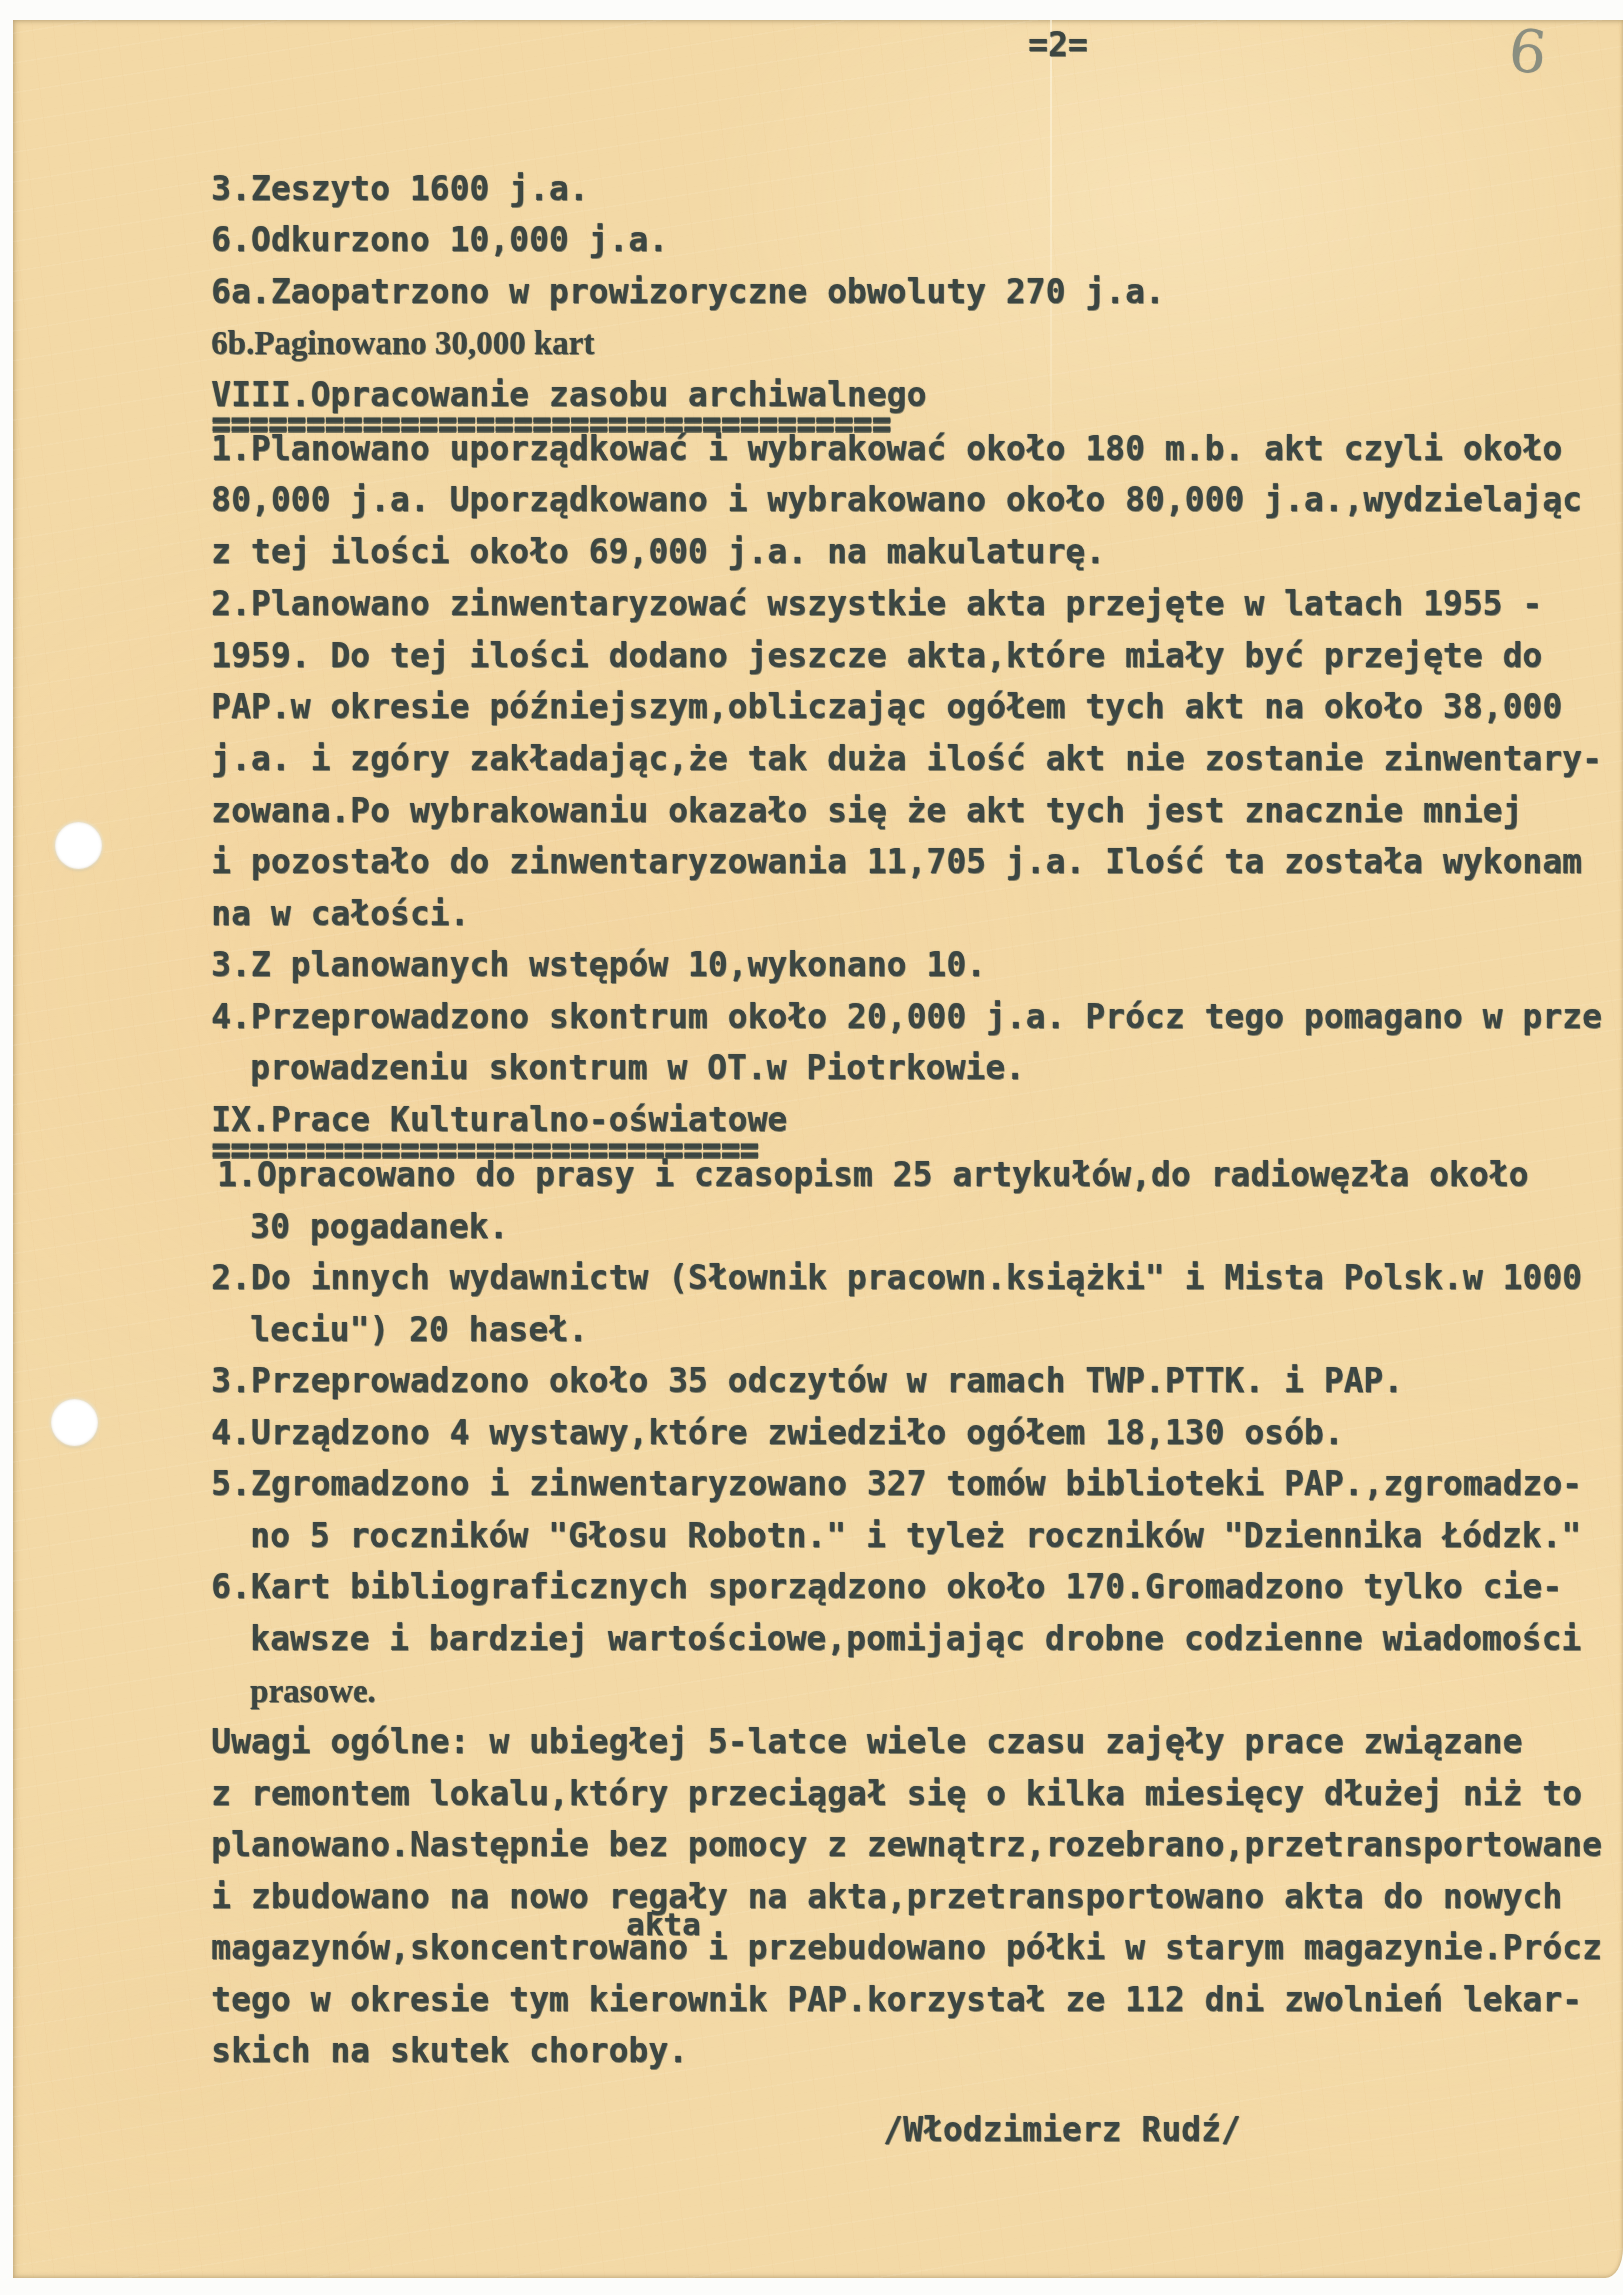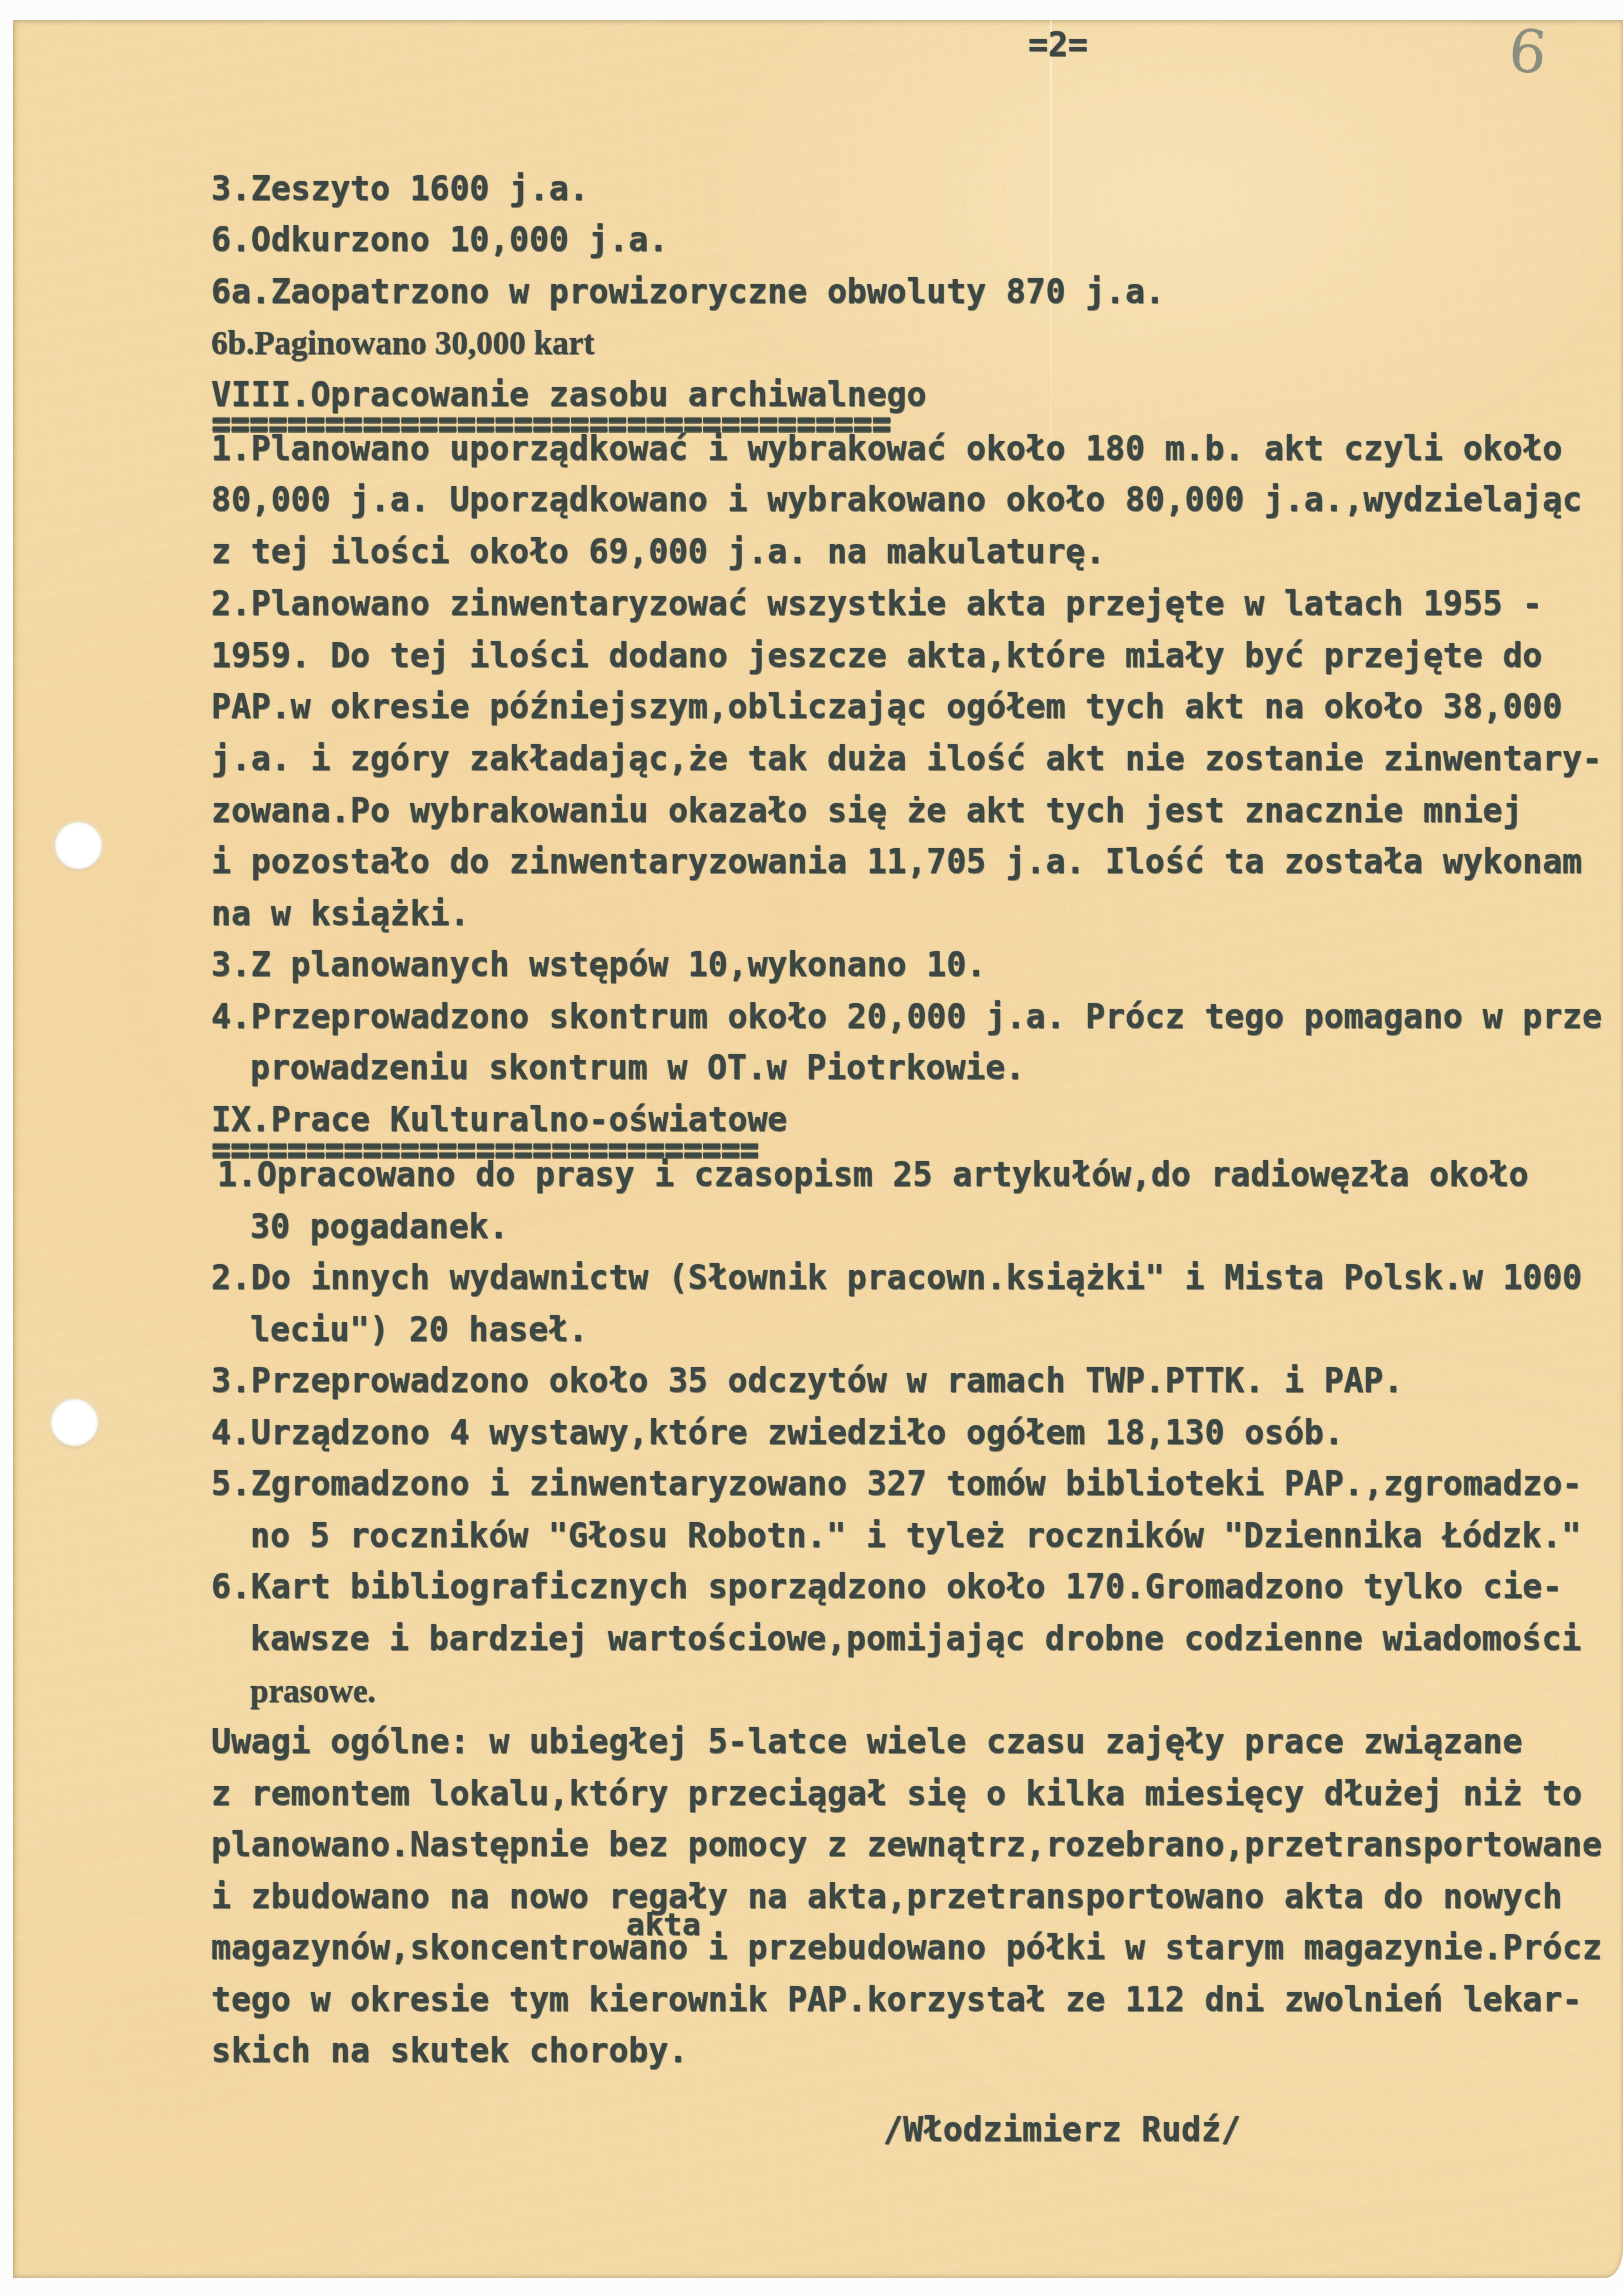--- a/index.html
+++ b/index.html
@@ -86,34 +86,34 @@
 </head>
 <body style="background: rgb(252, 252, 250);">
 
 <div class="scan">
   <div class="crease"></div>
   <div class="line pagenum">=2=</div>
   <div class="pencil">6</div>
   <div id="doc-lines">
       <div class="line" style="left: 198px; top: 150px;">3.Zeszyto 1600 j.a.</div>
       <div class="line" style="left: 198px; top: 201px;">6.Odkurzono 10,000 j.a.</div>
-      <div class="line" style="left: 198px; top: 253px;">6a.Zaopatrzono w prowizoryczne obwoluty 870 j.a.</div>
+      <div class="line" style="left: 198px; top: 253px;">6a.Zaopatrzono w prowizoryczne obwoluty 270 j.a.</div>
       <div class="line" style="left: 198px; top: 304px; font-family: Liberation Serif, serif;">6b.Paginowano 30,000 kart</div>
       <div class="line" style="left: 198px; top: 356px;">VIII.Opracowanie zasobu archiwalnego</div>
       <div class="line rule" style="left: 198px; top: 385px;">====================================</div>
       <div class="line" style="left: 198px; top: 410px;">1.Planowano uporządkować i wybrakować około 180 m.b. akt czyli około</div>
       <div class="line" style="left: 198px; top: 461px;">80,000 j.a. Uporządkowano i wybrakowano około 80,000 j.a.,wydzielając</div>
       <div class="line" style="left: 198px; top: 513px;">z tej ilości około 69,000 j.a. na makulaturę.</div>
       <div class="line" style="left: 198px; top: 565px;">2.Planowano zinwentaryzować wszystkie akta przejęte w latach 1955 -</div>
       <div class="line" style="left: 198px; top: 617px;">1959. Do tej ilości dodano jeszcze akta,które miały być przejęte do</div>
       <div class="line" style="left: 198px; top: 668px;">PAP.w okresie późniejszym,obliczając ogółem tych akt na około 38,000</div>
       <div class="line" style="left: 198px; top: 720px;">j.a. i zgóry zakładając,że tak duża ilość akt nie zostanie zinwentary-</div>
       <div class="line" style="left: 198px; top: 772px;">zowana.Po wybrakowaniu okazało się że akt tych jest znacznie mniej</div>
       <div class="line" style="left: 198px; top: 823px;">i pozostało do zinwentaryzowania 11,705 j.a. Ilość ta została wykonam</div>
-      <div class="line" style="left: 198px; top: 875px;">na w książki.</div>
+      <div class="line" style="left: 198px; top: 875px;">na w całości.</div>
       <div class="line" style="left: 198px; top: 926px;">3.Z planowanych wstępów 10,wykonano 10.</div>
       <div class="line" style="left: 198px; top: 978px;">4.Przeprowadzono skontrum około 20,000 j.a. Prócz tego pomagano w prze</div>
       <div class="line" style="left: 237px; top: 1029px;">prowadzeniu skontrum w OT.w Piotrkowie.</div>
       <div class="line" style="left: 198px; top: 1081px;">IX.Prace Kulturalno-oświatowe</div>
       <div class="line rule" style="left: 198px; top: 1111px;">=============================</div>
       <div class="line" style="left: 204px; top: 1136px;">1.Opracowano do prasy i czasopism 25 artykułów,do radiowęzła około</div>
       <div class="line" style="left: 237px; top: 1188px;">30 pogadanek.</div>
       <div class="line" style="left: 198px; top: 1239px;">2.Do innych wydawnictw (Słownik pracown.książki" i Mista Polsk.w 1000</div>
       <div class="line" style="left: 237px; top: 1291px;">leciu") 20 haseł.</div>
       <div class="line" style="left: 198px; top: 1342px;">3.Przeprowadzono około 35 odczytów w ramach TWP.PTTK. i PAP.</div>

